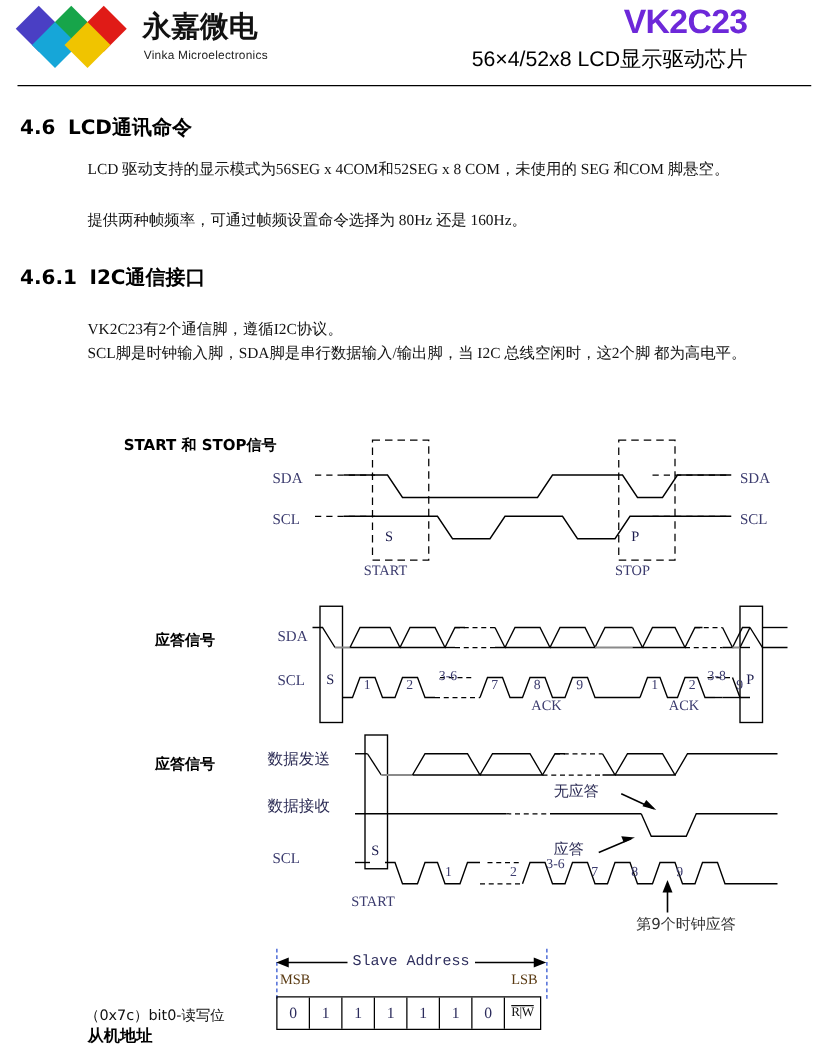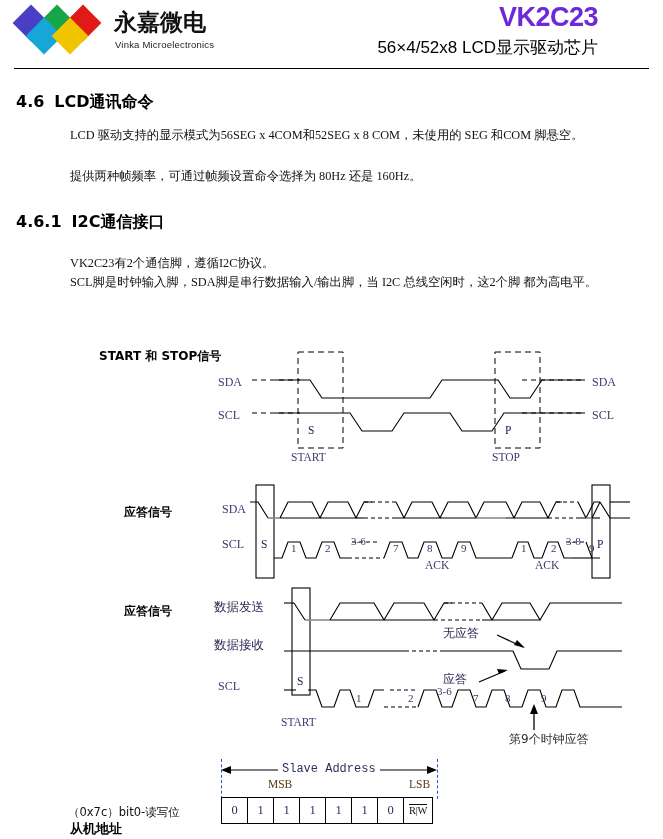--- a/index.html
+++ b/index.html
@@ -57,21 +57,21 @@
       font-size:13px;color:#000;white-space:nowrap;}
   .addr-sub{position:absolute;font-family:"DejaVu Sans",sans-serif;font-size:11.5px;
       color:#111;white-space:nowrap;}
   .bit-table{position:absolute;display:flex;border:1px solid #000;}
   .bit{width:25px;height:25px;border-right:1px solid #000;display:flex;
        align-items:center;justify-content:center;
        font-family:"Liberation Serif",serif;font-size:12.5px;color:#2b2b5c;}
   .bit:last-child{border-right:none;}
   .bit.rw{width:28px;font-size:10.5px;color:#111;letter-spacing:-.3px;}
   .rw-ov{border-top:1px solid #111;padding:0 0px;line-height:12px;}
-  .msb{position:absolute;font-family:"Liberation Serif",serif;font-size:11.5px;color:#5a3a12;margin-left:44px;}
+  .msb{position:absolute;font-family:"Liberation Serif",serif;font-size:11.5px;color:#5a3a12;}
   .lsb{position:absolute;font-family:"Liberation Serif",serif;font-size:11.5px;color:#5a3a12;}
   .sa-title{position:absolute;font-family:Liberation Mono, monospace;font-size:12px;
       color:#2f2f5e;background:#fff;padding:0 4px;white-space:nowrap;}
   .vdash{position:absolute;border-left:1px dashed #2b4fd0;}
 </style>
 </head>
 <body>
 
 <div class="page">
 

